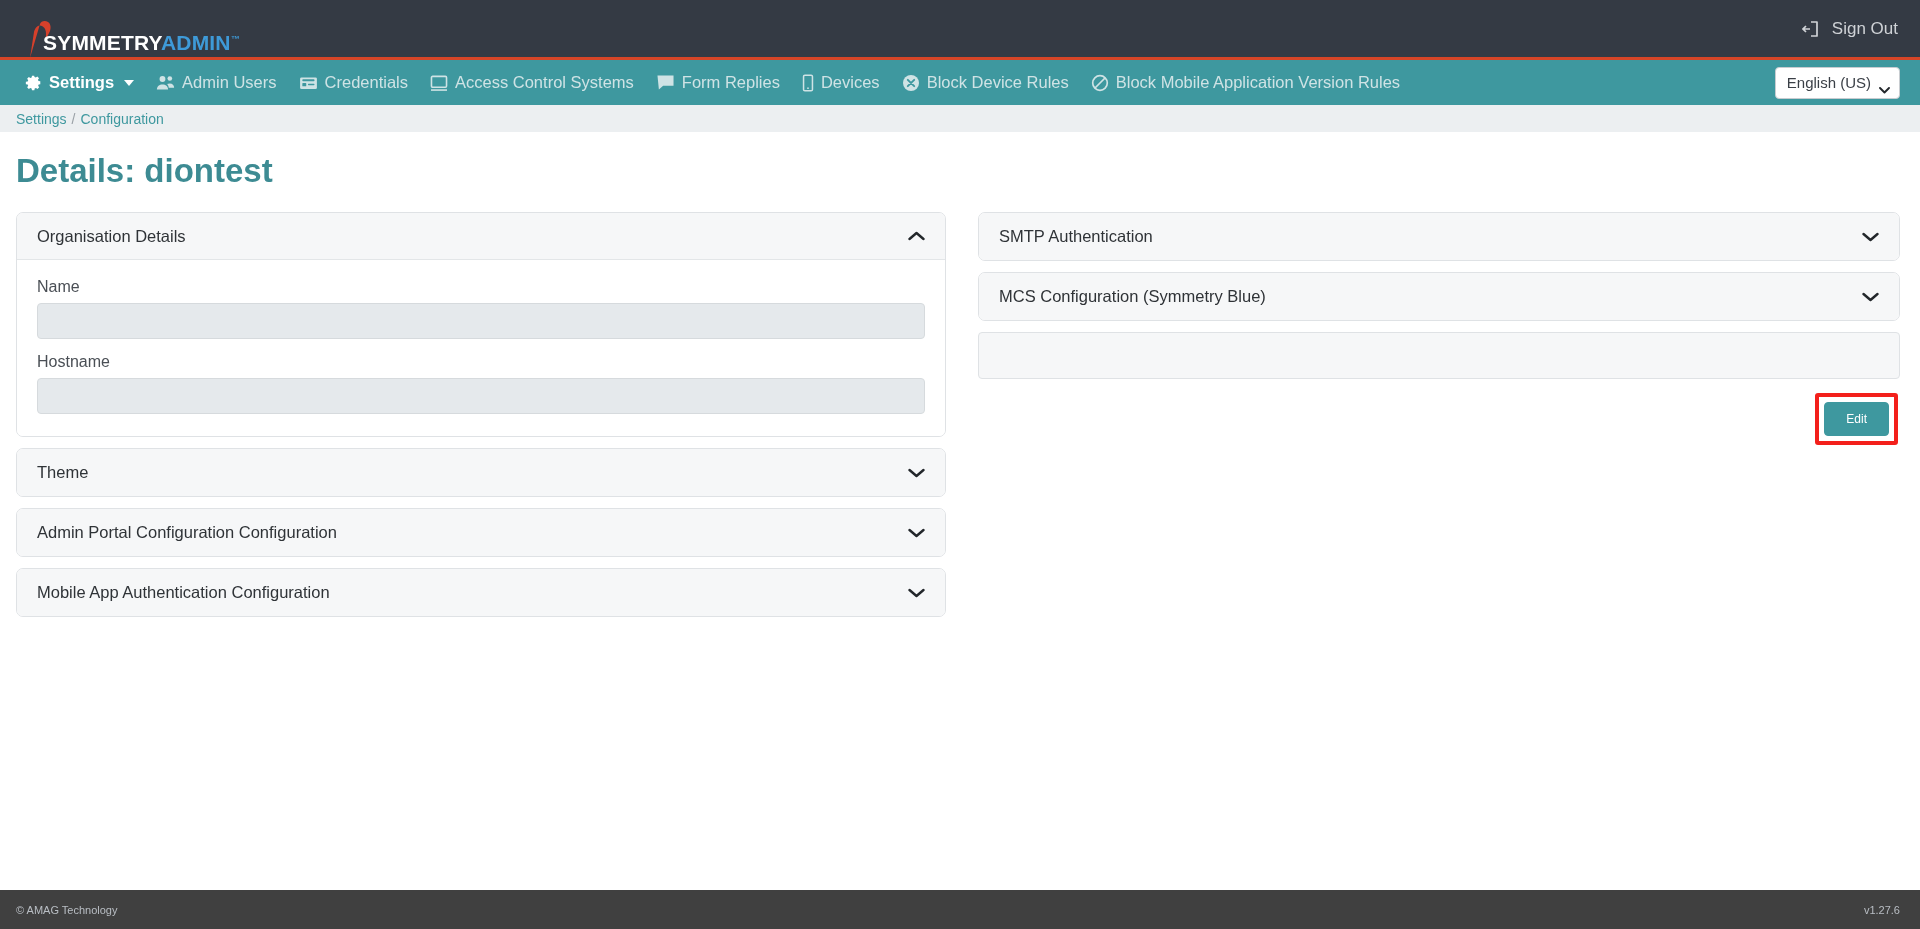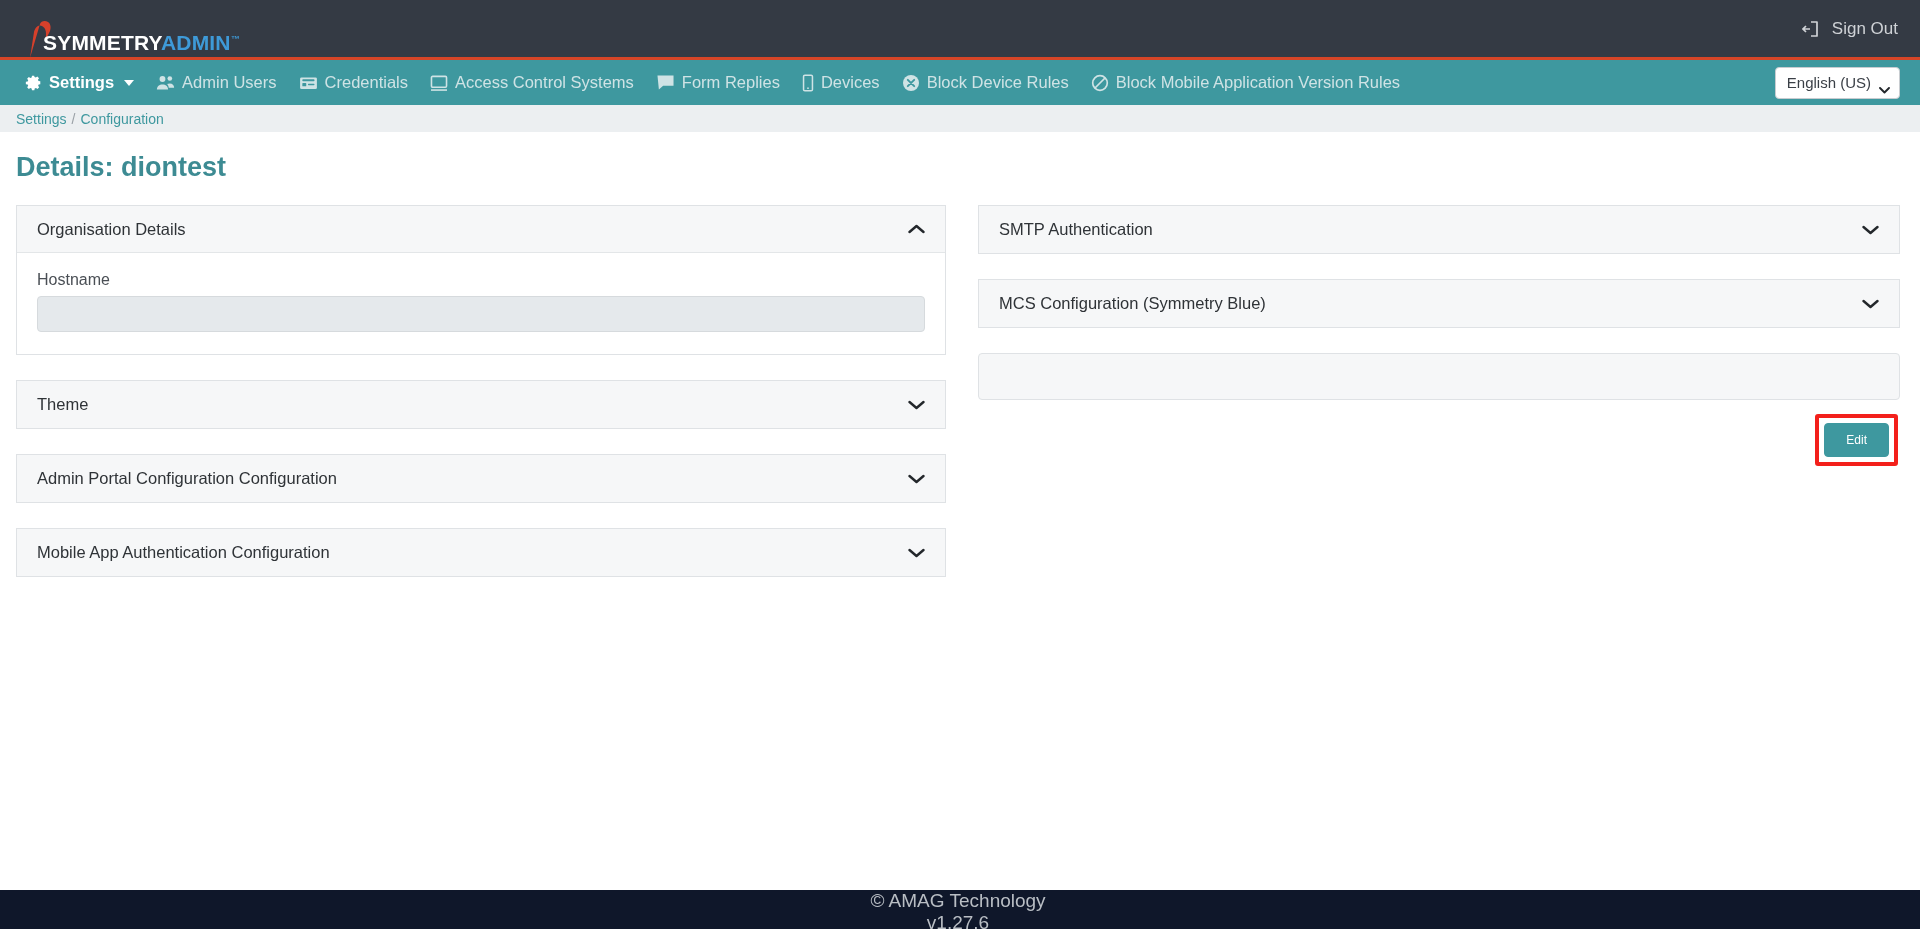--- a/index.html
+++ b/index.html
@@ -110,35 +110,35 @@
     color: #8a9096;
     gap: 5px;
   }
   .breadcrumb a { color: #3e989f; text-decoration: none; cursor: pointer; }
   .breadcrumb .sep { color: #9aa0a6; }
 
   
   .page { padding: 16px 20px 0 16px; }
   .page-title {
     color: #3d8b93;
-    font-size: 27px;
+    font-size: 33px;
     font-weight: bold;
     margin: 4px 0 22px 0;
   }
 
   .columns { display: flex; gap: 32px; align-items: flex-start; }
   .col-left { width: 930px; flex: none; }
   .col-right { flex: 1; }
 
   
   .panel {
     border: 1px solid #dfe2e5;
-    border-radius: 0;
+    border-radius: 7px;
     background: #ffffff;
-    margin-bottom: 25px;
+    margin-bottom: 11px;
     overflow: hidden;
   }
   .panel-head {
     background: #f6f7f8;
     height: 47px;
     display: flex;
     align-items: center;
     justify-content: space-between;
     padding: 0 20px;
     cursor: pointer;
@@ -195,28 +195,27 @@
     padding: 9px 21px;
     cursor: pointer;
   }
 
   
   .footer {
     position: absolute;
     left: 0; bottom: 0;
     width: 1920px;
     height: 39px;
-    background: #0f172a;
+    background: #404040;
     color: #b9bec4;
-    font-size: 19px;
+    font-size: 11px;
     display: flex;
     align-items: center;
     justify-content: space-between;
     padding: 0 20px 0 16px;
-    flex-direction: column;
   }
 </style>
 </head>
 <body>
 
 <div class="topbar">
   <div class="brand">
     <span class="brand-logo">
       <svg width="34" height="40" viewBox="0 0 34 40">
         <path d="M10 39 L20 5 C21 2 25 1 28 3 C31 5 31 9 30 12 L25 22 C27 14 26 9 22 7 C18 5 15 9 14 13 Z" fill="#d6402b"></path>
@@ -356,20 +355,24 @@
         <div class="panel-head">
           <span class="panel-title">Organisation Details</span>
           <span class="chev-toggle">
             <svg width="17" height="10" viewBox="0 0 17 10" fill="none" stroke="#23272b" stroke-width="2.4" stroke-linecap="round" stroke-linejoin="round">
               <path d="M1.5 8 L8.5 2 L15.5 8"></path>
             </svg>
           </span>
         </div>
         <div class="panel-body">
           <div class="field">
+            <label class="field-label">Name</label>
+            <input class="field-input" type="text" disabled="" value="" style="">
+          </div>
+          <div class="field">
             <label class="field-label">Hostname</label>
             <input class="field-input" type="text" disabled="" value="" style="">
           </div>
         </div>
       </div>
 
       <div class="panel">
         <div class="panel-head">
           <span class="panel-title">Theme</span>
           <span class="chev-toggle">

